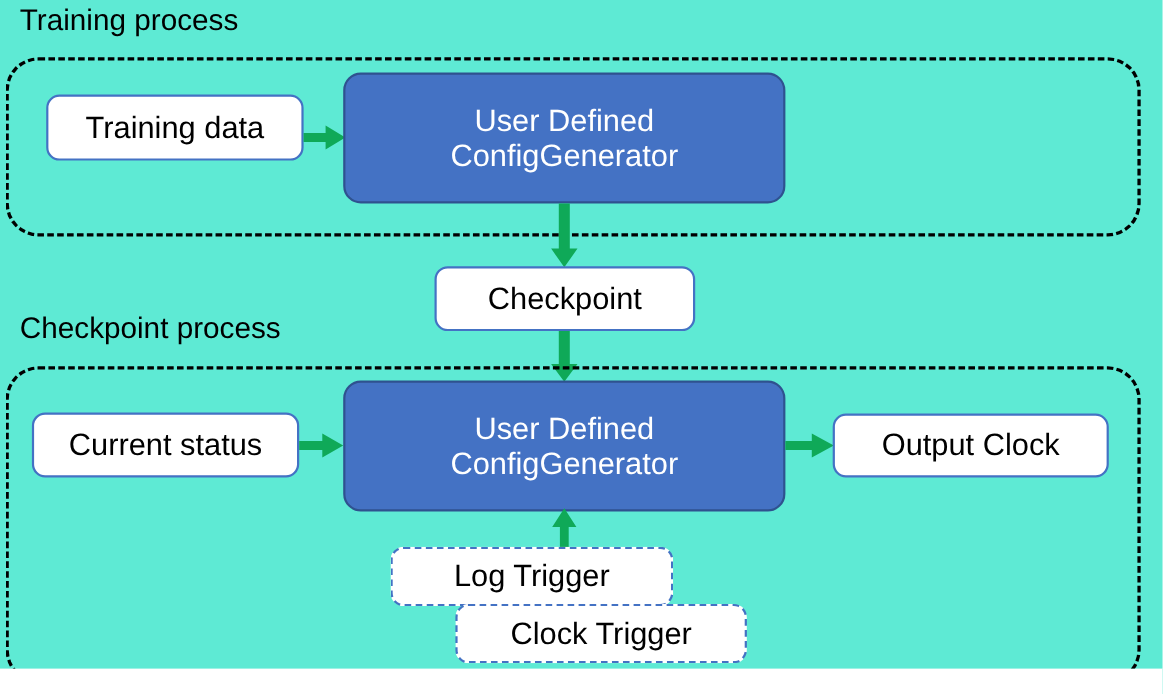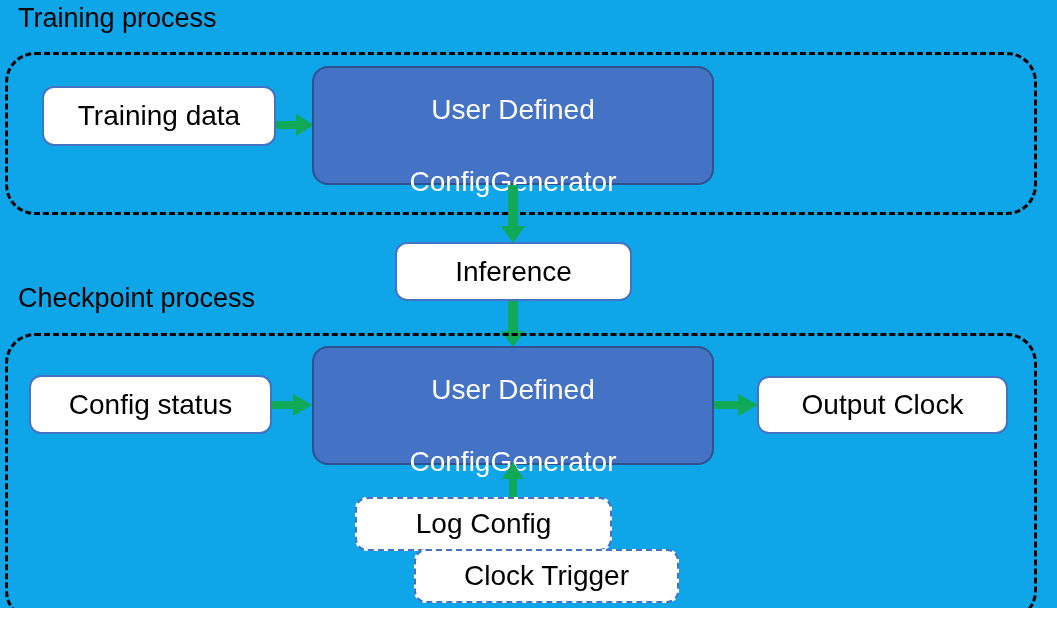--- a/index.html
+++ b/index.html
@@ -8,21 +8,21 @@
     padding: 0;
     background: #ffffff;
   }
   body {
     font-family: "Liberation Sans", "DejaVu Sans", sans-serif;
   }
   #canvas {
     position: relative;
     width: 1057px;
     height: 608px;
-    background: #0ea5e9;
+    background: #5eead4;
     overflow: hidden;
   }
 
   
   .section-caption {
     position: absolute;
     font-size: 27px;
     line-height: 32px;
     color: #000000;
     white-space: nowrap;
@@ -60,21 +60,20 @@
     border: 2px solid #2F528F;
     border-radius: 16px;
     color: #ffffff;
     text-align: center;
     white-space: normal;
     flex-direction: column;
     font-size: 28px;
   }
   .node-box.filled .line {
     display: block;
-    margin-top: 40px;
   }
 
   
   .node-box.trigger {
     border: 2px dashed #4472C4;
     border-radius: 12px;
     background: #ffffff;
     color: #000000;
     font-size: 28px;
   }
@@ -112,35 +111,35 @@
     <span class="line">ConfigGenerator</span>
   </div>
 
   <div class="arrow" style="left:498px; top:185px; width:30px; height:60px;">
     <svg width="30" height="60" viewBox="0 0 30 60">
       <path d="M10,0 L20,0 L20,41 L27,41 L15,58 L3,41 L10,41 Z" fill="#0FA958"></path>
     </svg>
   </div>
 
   <div class="node-box" style="left:395px; top:242px; width:237px; height:59px;">
-    <span>Inference</span>
+    <span>Checkpoint</span>
   </div>
 
   <div class="arrow" style="left:498px; top:301px; width:30px; height:48px;">
     <svg width="30" height="48" viewBox="0 0 30 48">
       <path d="M10,0 L20,0 L20,30 L27,30 L15,46 L3,30 L10,30 Z" fill="#0FA958"></path>
     </svg>
   </div>
 
   <div class="section-caption" style="left:18px; top:282px;">Checkpoint process</div>
 
   <div class="process-container" style="left:5px; top:333px; width:1032px; height:288px;"></div>
 
   <div class="node-box" style="left:29px; top:375px; width:243px; height:59px;">
-    <span>Config status</span>
+    <span>Current status</span>
   </div>
 
   <div class="arrow" style="left:272px; top:390px; width:42px; height:30px;">
     <svg width="42" height="30" viewBox="0 0 42 30">
       <path d="M0,11 L21,11 L21,4 L40,15 L21,26 L21,19 L0,19 Z" fill="#0FA958"></path>
     </svg>
   </div>
 
   <div class="node-box filled" style="left:312px; top:346px; width:402px; height:119px;">
     <span class="line">User Defined</span>
@@ -157,20 +156,20 @@
     <span>Output Clock</span>
   </div>
 
   <div class="arrow" style="left:500px; top:462px; width:26px; height:40px;">
     <svg width="26" height="40" viewBox="0 0 26 40">
       <path d="M13,0 L24,17 L17,17 L17,40 L9,40 L9,17 L2,17 Z" fill="#0FA958"></path>
     </svg>
   </div>
 
   <div class="node-box trigger" style="left:355px; top:497px; width:257px; height:54px; z-index:2;">
-    <span>Log Config</span>
+    <span>Log Trigger</span>
   </div>
 
   <div class="node-box trigger" style="left:414px; top:549px; width:265px; height:54px; z-index:3;">
     <span>Clock Trigger</span>
   </div>
 
 </div>
 
 </body></html>

